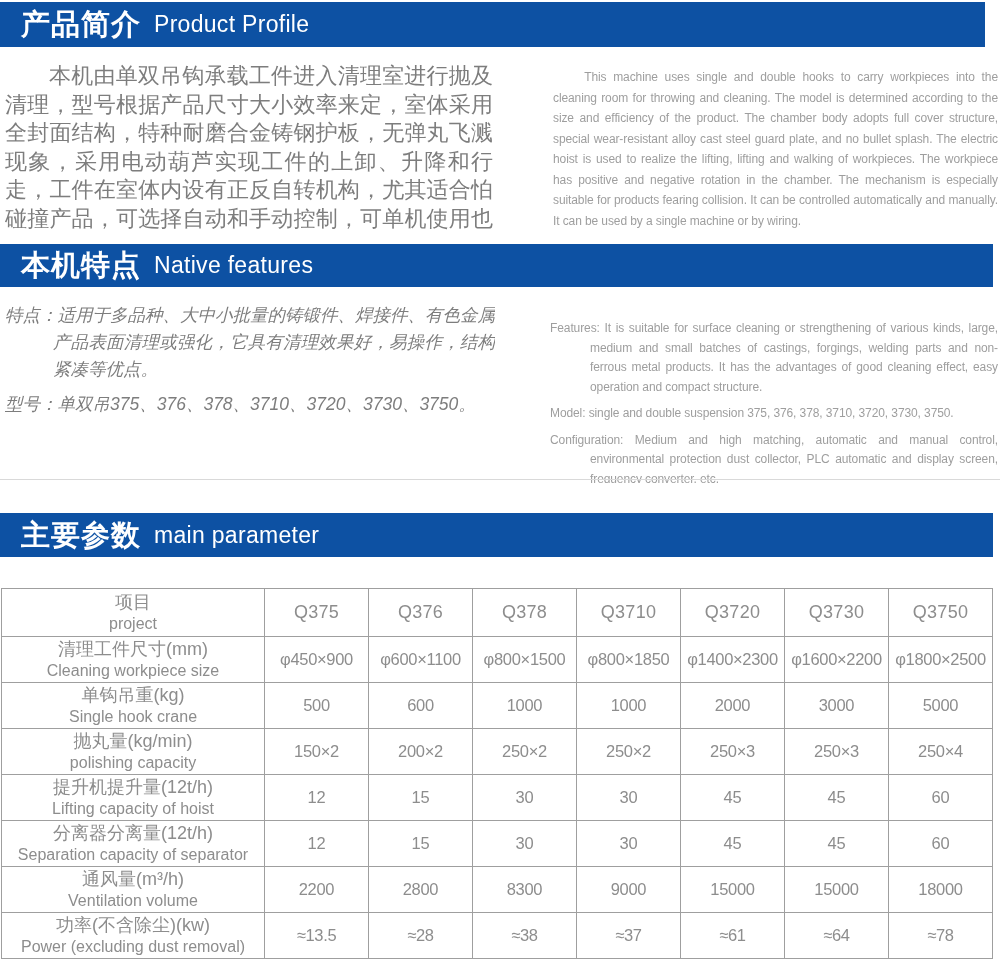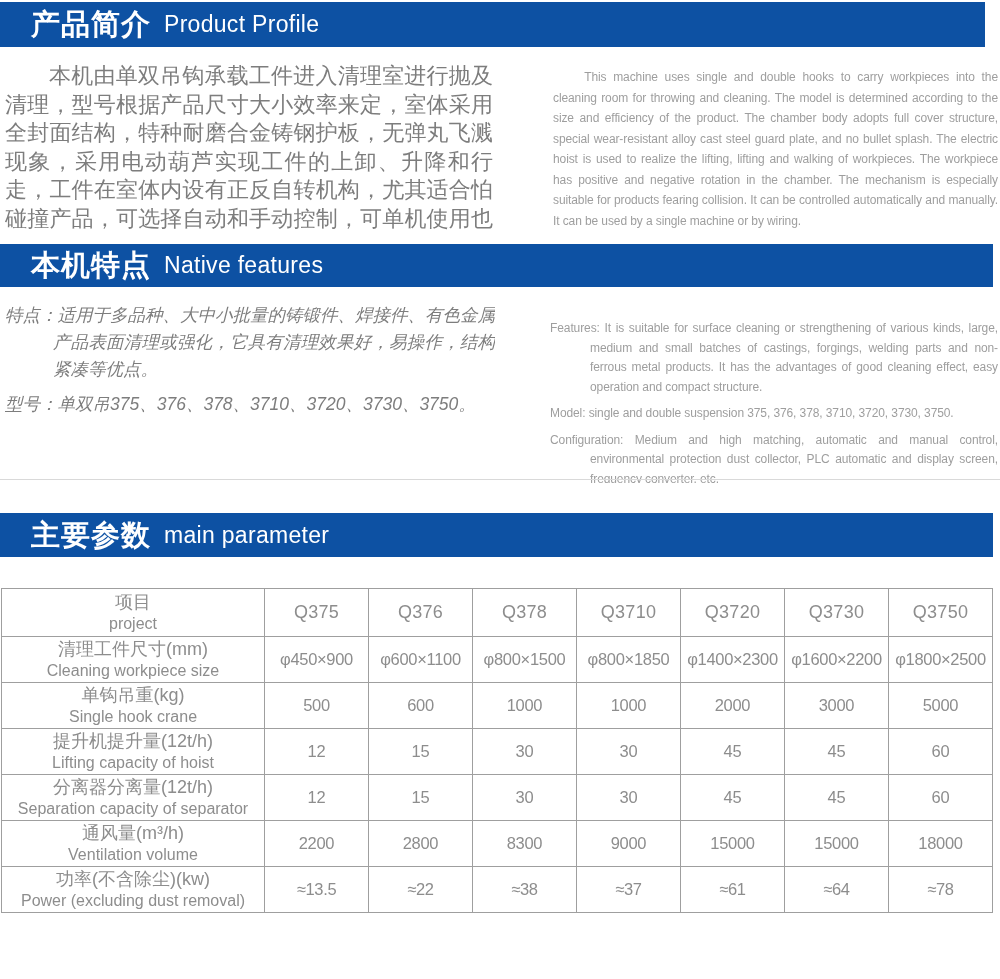--- a/index.html
+++ b/index.html
@@ -11,21 +11,21 @@
     overflow:hidden;
   }
   .abs { position:absolute; box-sizing:border-box; }
 
   
   .banner {
     background:#0d51a3;
     color:#ffffff;
     display:flex;
     align-items:center;
-    padding-left:31px;
+    padding-left:21px;
     box-sizing:border-box;
   }
   .banner .b-zh { font-size:29px; font-weight:700; letter-spacing:1px; line-height:1; }
   .banner .b-en { font-size:23px; font-weight:400; margin-left:13px; line-height:1; letter-spacing:0.3px; }
 
   
   .zh-body {
     color:#7d7d7d;
     font-size:22px;
     line-height:28.5px;
@@ -179,20 +179,33 @@
         <td class="val">500</td>
         <td class="val">600</td>
         <td class="val">1000</td>
         <td class="val">1000</td>
         <td class="val">2000</td>
         <td class="val">3000</td>
         <td class="val">5000</td>
       </tr>
       <tr>
         <td>
+          <div class="lbl-zh">抛丸量(kg/min)</div>
+          <div class="lbl-en">polishing capacity</div>
+        </td>
+        <td class="val">150×2</td>
+        <td class="val">200×2</td>
+        <td class="val">250×2</td>
+        <td class="val">250×2</td>
+        <td class="val">250×3</td>
+        <td class="val">250×3</td>
+        <td class="val">250×4</td>
+      </tr>
+      <tr>
+        <td>
           <div class="lbl-zh">提升机提升量(12t/h)</div>
           <div class="lbl-en">Lifting capacity of hoist</div>
         </td>
         <td class="val">12</td>
         <td class="val">15</td>
         <td class="val">30</td>
         <td class="val">30</td>
         <td class="val">45</td>
         <td class="val">45</td>
         <td class="val">60</td>
@@ -222,21 +235,21 @@
         <td class="val">15000</td>
         <td class="val">15000</td>
         <td class="val">18000</td>
       </tr>
       <tr>
         <td>
           <div class="lbl-zh">功率(不含除尘)(kw)</div>
           <div class="lbl-en">Power (excluding dust removal)</div>
         </td>
         <td class="val">≈13.5</td>
-        <td class="val">≈22</td>
+        <td class="val">≈28</td>
         <td class="val">≈38</td>
         <td class="val">≈37</td>
         <td class="val">≈61</td>
         <td class="val">≈64</td>
         <td class="val">≈78</td>
       </tr>
     </tbody>
 </table>
 
 </body></html>

